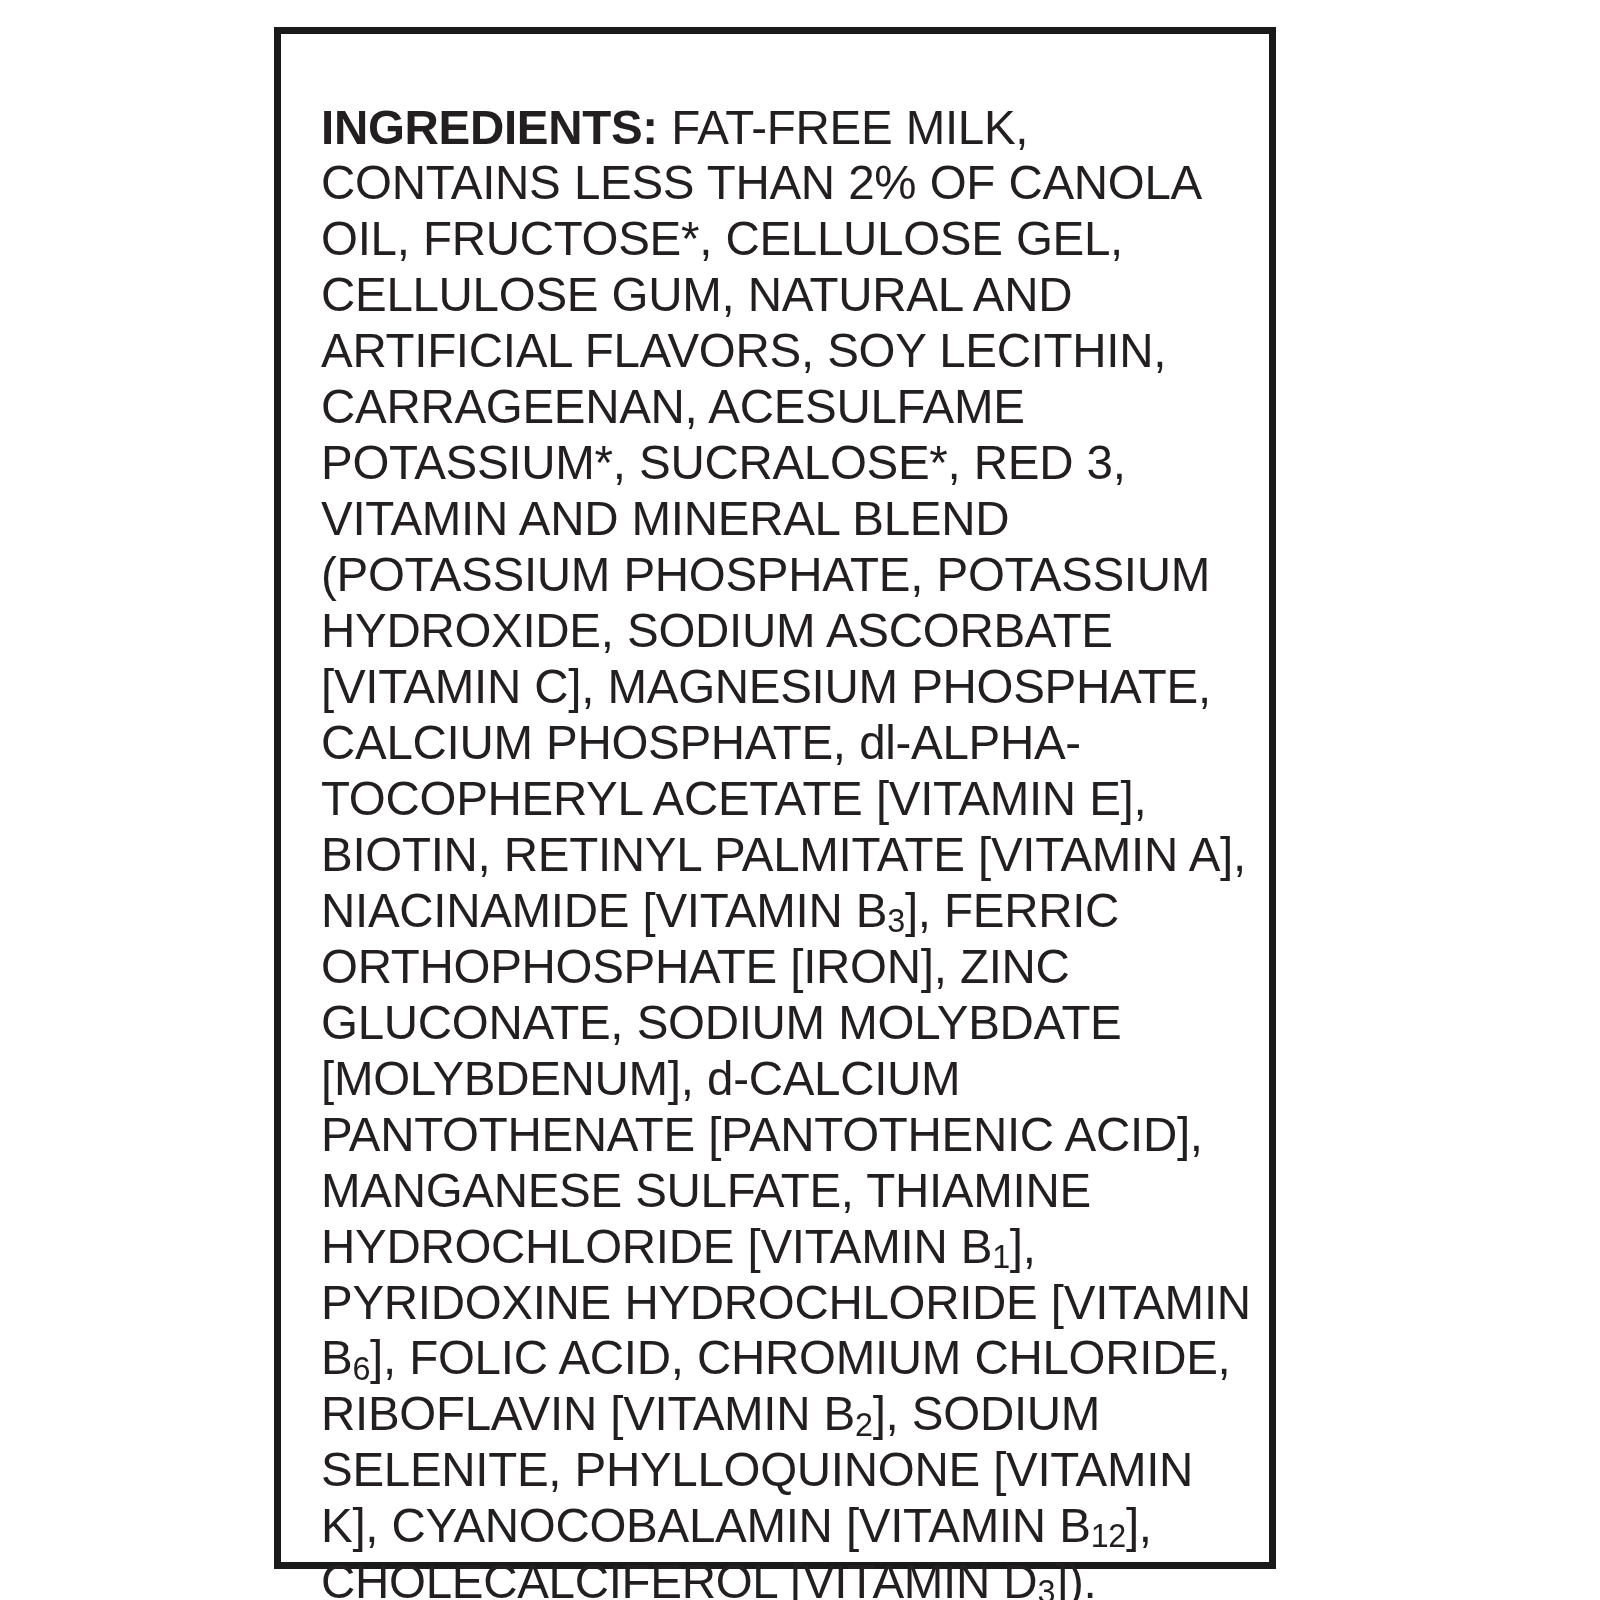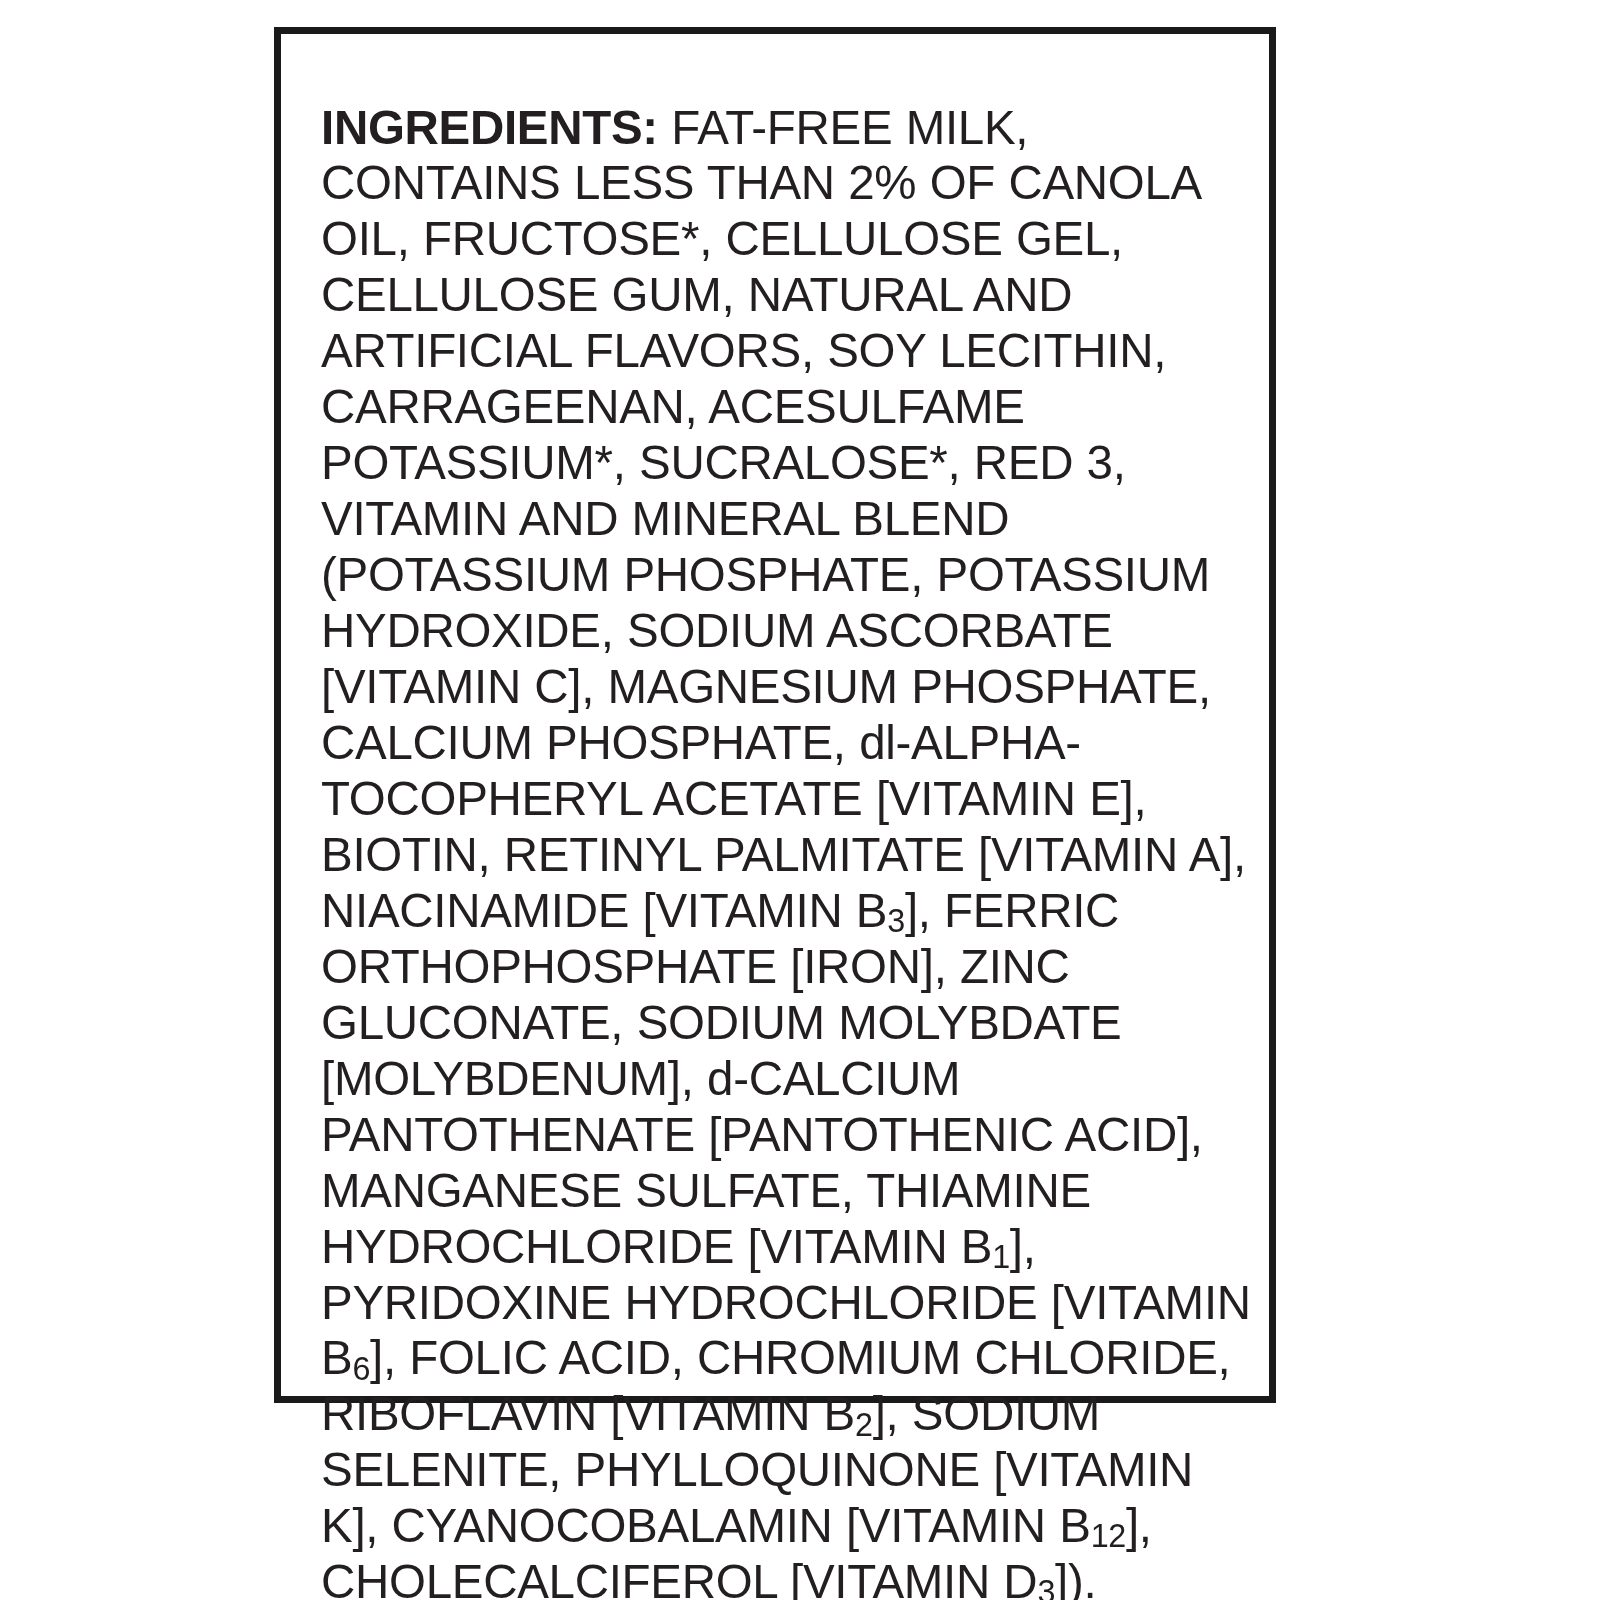--- a/index.html
+++ b/index.html
@@ -17,21 +17,21 @@
     position: relative;
     width: 1600px;
     height: 1600px;
     background: #ffffff;
   }
   .panel {
     position: absolute;
     left: 274px;
     top: 27px;
     width: 1002px;
-    height: 1376px;
+    height: 1542px;
     border: 7px solid #1a1a1a;
     background: #ffffff;
     box-sizing: border-box;
   }
   .inner {
     position: absolute;
     left: 40px;
     top: 18px;
     width: 940px;
   }

